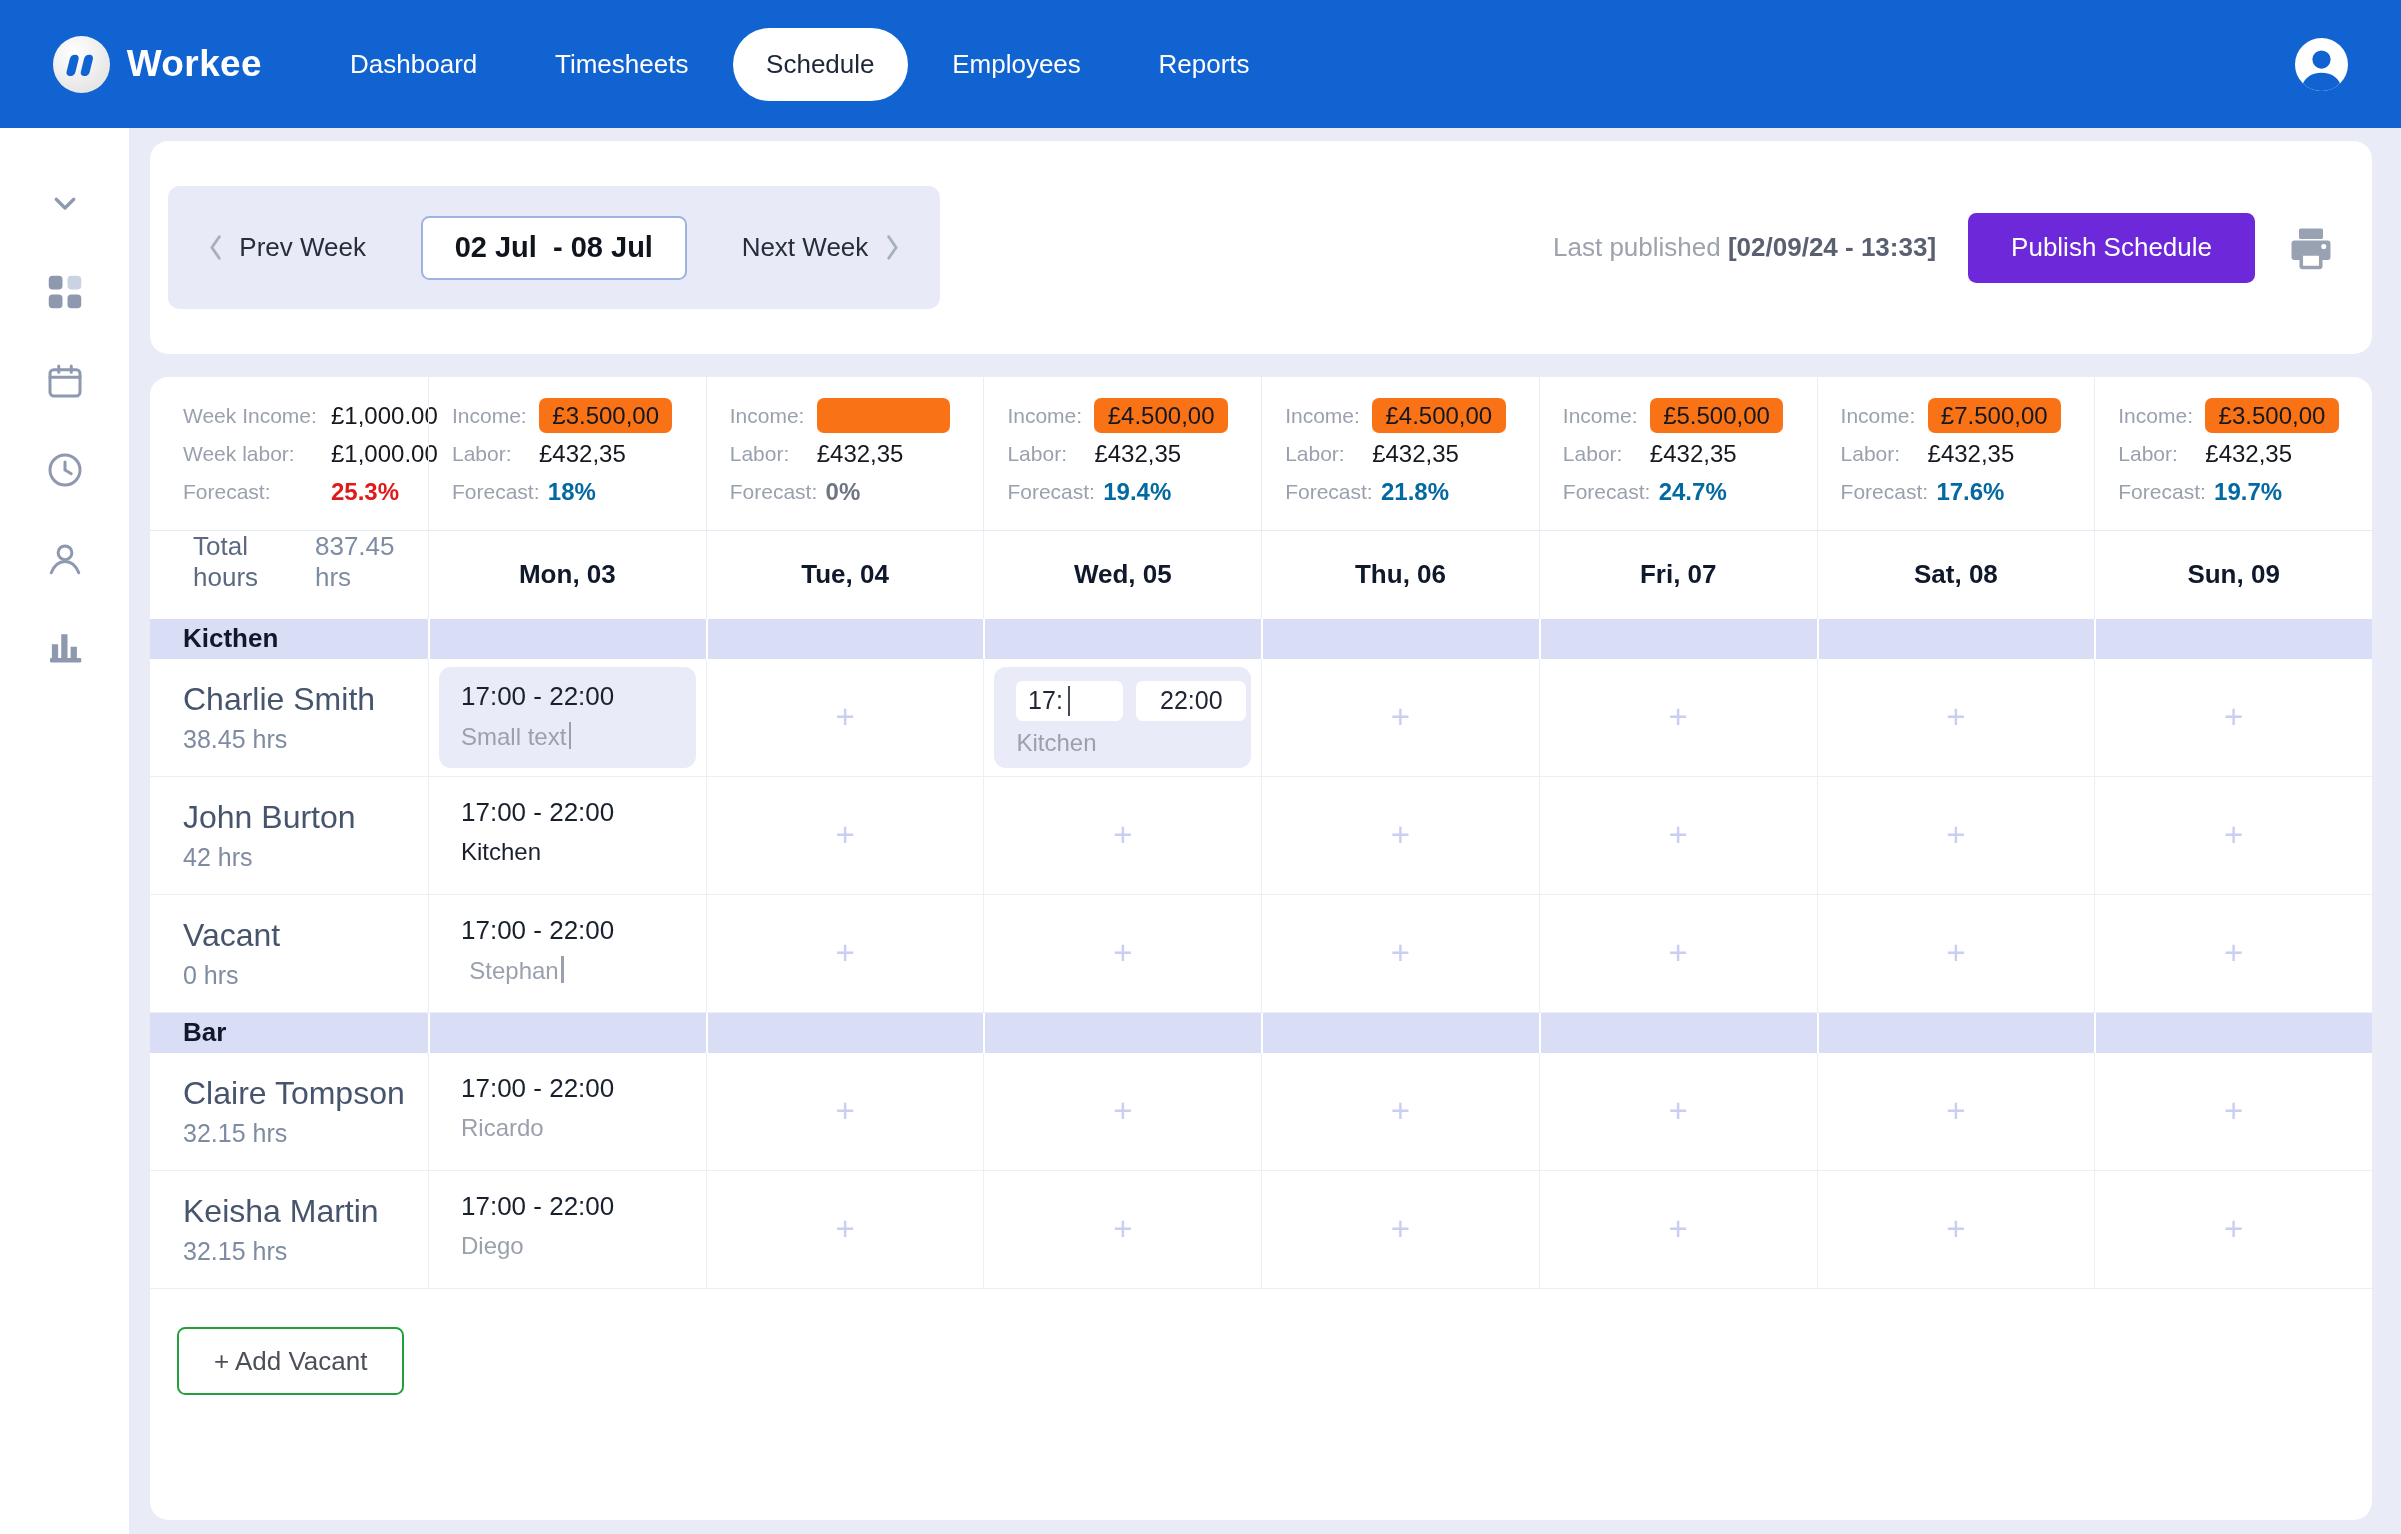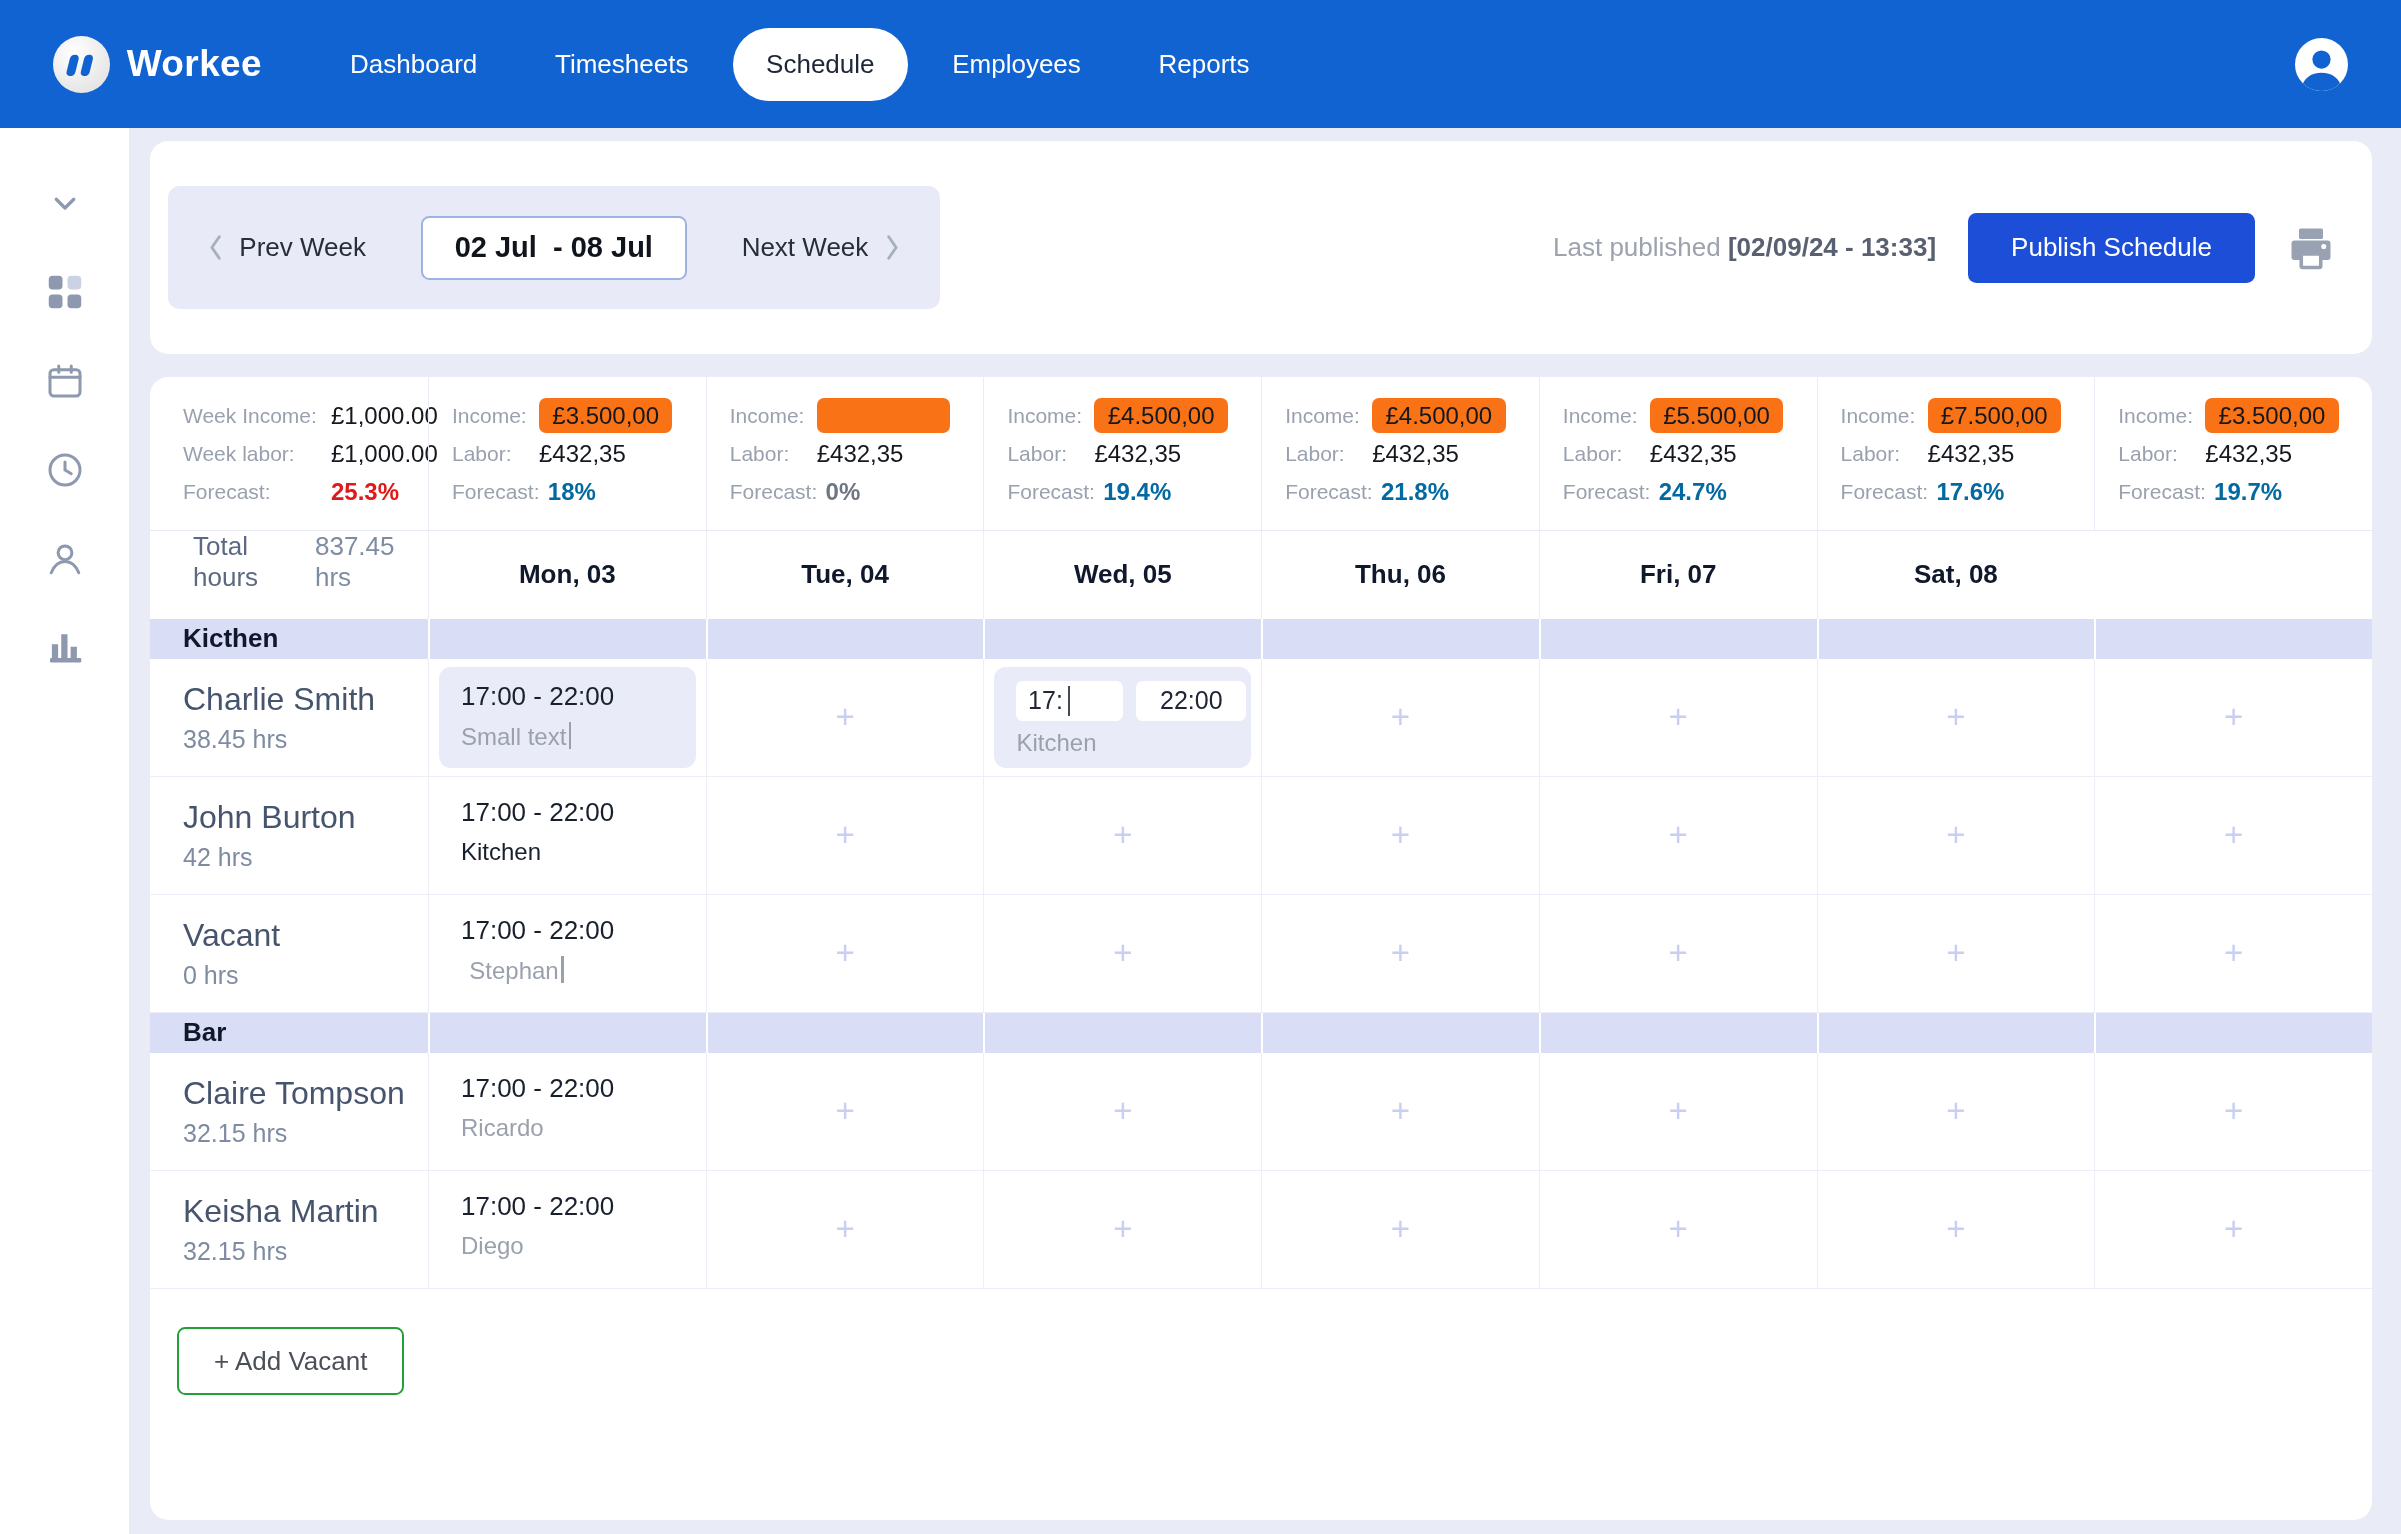--- a/index.html
+++ b/index.html
@@ -28,21 +28,21 @@
   .header-card{background:#fff;border-radius:18.3px;height:213px;display:flex;align-items:center;
                justify-content:space-between;padding:0 37px 0 18px;box-sizing:border-box;margin-bottom:23px}
   .week-pill{background:#E8EAF7;border-radius:11.7px;height:123px;display:flex;align-items:center;padding:0 38px;gap:11.7px}
   .wk-btn{display:flex;align-items:center;gap:13.3px;cursor:pointer;color:#272E3B;font-size:26px}
   .wk-chev{width:20px;height:33px}
   .date-box{margin:0 43px;background:#fff;border:2.5px solid #9DB2DF;border-radius:8.3px;padding:13.3px 32px;
             font-size:29px;font-weight:bold;color:#10141C;white-space:pre;cursor:pointer}
   .pub-zone{display:flex;align-items:center;gap:32px}
   .lastpub{font-size:26px;color:#9CA2AE}
   .lastpub b{color:#596070;font-weight:bold}
-  .publish-btn{background:#1d4ed8;color:#fff;border:none;border-radius:8.3px;height:70px;padding:0 43px;
+  .publish-btn{background:#6d28d9;color:#fff;border:none;border-radius:8.3px;height:70px;padding:0 43px;
                font-size:26px;font-family:inherit;cursor:pointer}
   .print-btn{width:48px;height:48px;cursor:pointer}
 
   
   .table-card{background:#fff;border-radius:18.3px;padding-bottom:125px;overflow:hidden}
   .grid-row{display:grid;grid-template-columns:278px repeat(7,1fr)}
 
   .stats-row{border-bottom:1.7px solid #E6E9F2}
   .stat-col{padding:22px 11.7px 16.7px 23px;border-left:1.7px solid #E9ECF4;box-sizing:border-box}
   .stat-col.first{border-left:none;padding-left:33px}
@@ -321,20 +321,21 @@
       <div class="total-cell">
         <span class="total-label">Total hours</span>
         <span class="total-value">837.45 hrs</span>
       </div>
     <div class="day-hd">Mon, 03</div>
         <div class="day-hd">Tue, 04</div>
         <div class="day-hd">Wed, 05</div>
         <div class="day-hd">Thu, 06</div>
         <div class="day-hd">Fri, 07</div>
         <div class="day-hd">Sat, 08</div>
+        <div class="day-hd">Sun, 09</div>
       </div>
 
     <div id="table-body">
         <div class="grid-row section-row">
           <div class="section-name">Kicthen</div>
           <div class="section-day"></div>
           <div class="section-day"></div>
           <div class="section-day"></div>
           <div class="section-day"></div>
           <div class="section-day"></div>

